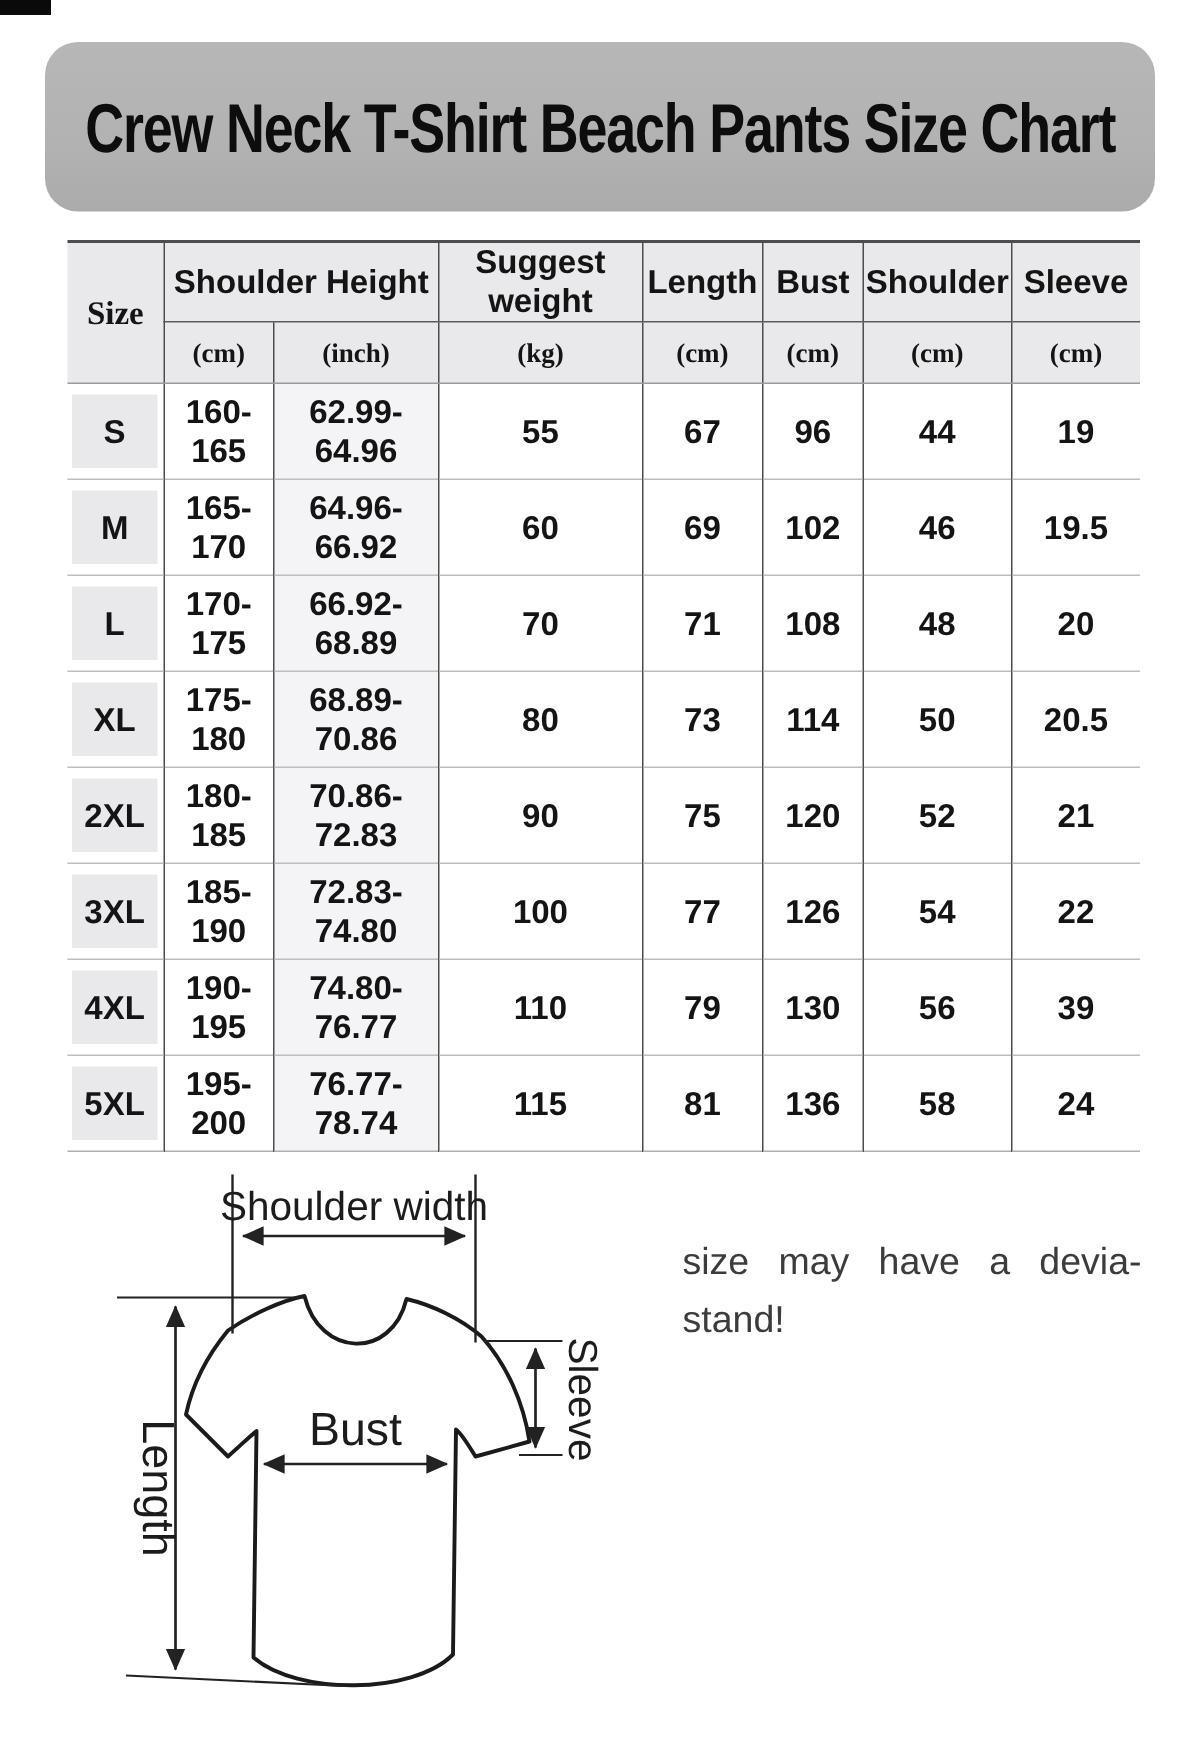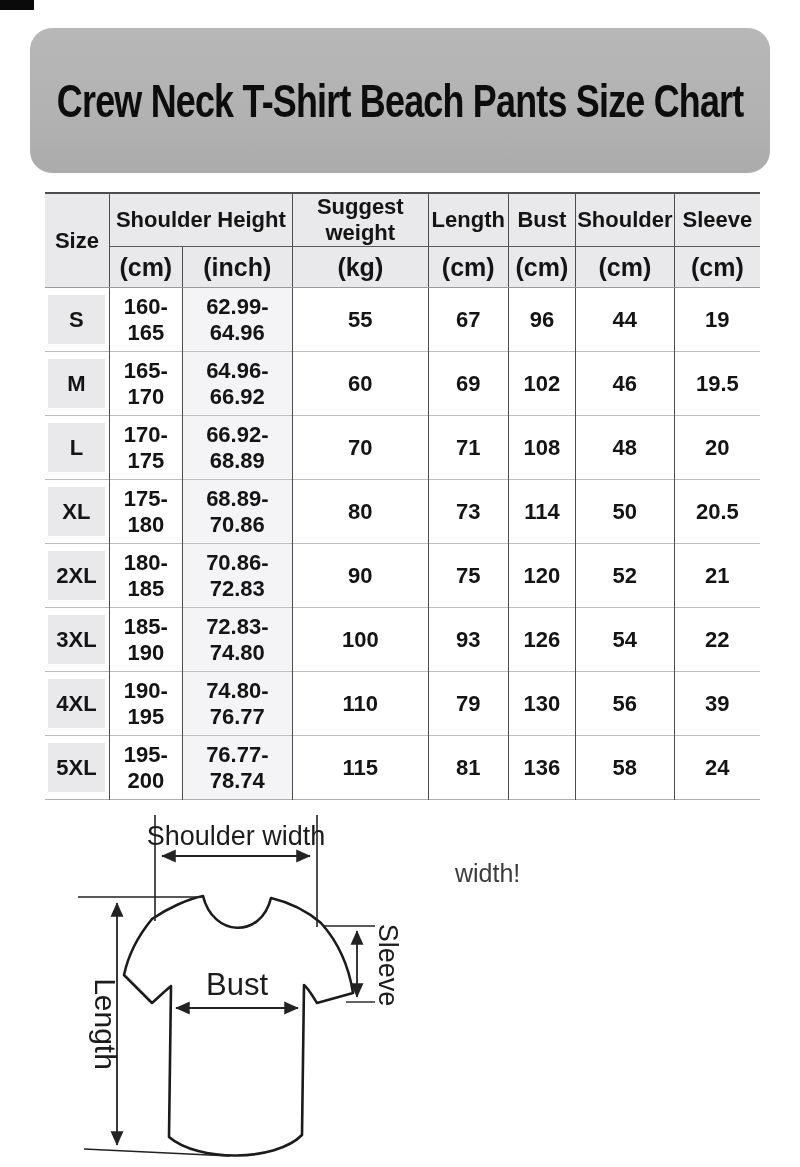--- a/index.html
+++ b/index.html
@@ -5,43 +5,43 @@
   html,body{margin:0;padding:0;}
   body{
     width:800px;height:1167px;background:#ffffff;overflow:hidden;
     font-family:"Liberation Sans", sans-serif;color:#1a1a1a;position:relative;
   }
   
   .artifact{position:absolute;left:0;top:0;width:34px;height:10px;background:#0a0a0a;}
 
   
   .banner{
-    margin:28px auto 0 auto;width:740px;height:145px;border-radius:22px;
+    margin:28px auto 0 auto;width:740px;height:113px;border-radius:22px;
     background:linear-gradient(180deg,#b7b7b7 0%,#b2b2b2 60%,#ababab 100%);
     display:flex;align-items:center;justify-content:center;
   }
   .banner .title{
     font-size:46px;font-weight:800;letter-spacing:-1px;color:#0d0d0d;
     white-space:nowrap;transform:scaleX(0.78);transform-origin:center;
   }
 
   
   table.size-chart{
     margin-left:45px;margin-top:19px;width:715px;table-layout:fixed;
     border-collapse:collapse;border-top:2px solid #4d4d4d;border-bottom:1px solid #b0b0b0;
   }
   .size-chart th,.size-chart td{
     padding:0;text-align:center;vertical-align:middle;
     font-weight:700;font-size:22px;color:#141414;
   }
   .size-chart thead th{background:#e9e9eb;height:40px;}
-  .size-chart thead .h2 th{font-size:25px;}
+  .size-chart thead .h2 th{font-size:18px;}
   .bR{border-right:1.5px solid #4d4d4d;}
   thead tr.h1 th.hsplit{border-bottom:1.5px solid #5a5a5a;}
-  thead tr.h2 th, thead th.size-h{border-bottom:1.5px solid #9a9a9a;}
+  thead tr.h2 th, thead th.size-h{border-bottom:1.5px solid #9a9a9a;font-family:Liberation Serif, serif;}
   .size-chart tbody td{height:63px;}
   .size-chart tbody tr + tr td{border-top:1px solid #bdbdbd;}
   .red{color:#c2262a;}
   td.c-inch{background:#f4f4f6;font-size:22px;margin-left:30px;}
   .chip{
     display:flex;align-items:center;justify-content:center;
     height:49px;margin:7px 4px 7px 3px;background:#e9e9eb;font-size:22px;font-weight:700;
   }
 
   
@@ -159,21 +159,21 @@
       <td class="bR">52</td>
       <td>21</td>
     </tr>
     <tr>
       <td class="bR">
           <span class="chip">3XL</span>
         </td>
       <td class="bR">185-190</td>
       <td class="bR red c-inch">72.83-74.80</td>
       <td class="bR">100</td>
-      <td class="bR">93</td>
+      <td class="bR">77</td>
       <td class="bR">126</td>
       <td class="bR">54</td>
       <td>22</td>
     </tr>
     <tr>
       <td class="bR">
           <span class="chip">4XL</span>
         </td>
       <td class="bR">190-195</td>
       <td class="bR red c-inch">74.80-76.77</td>
@@ -235,15 +235,16 @@
       <line x1="136" y1="199" x2="258" y2="199" stroke="#222" stroke-width="1.8" marker-start="url(#arr)" marker-end="url(#arr)"></line>
 
       <line x1="283" y1="117" x2="335" y2="117" stroke="#222" stroke-width="1.4"></line>
       <line x1="306" y1="193" x2="335" y2="193" stroke="#222" stroke-width="1.4"></line>
       <line x1="317" y1="122" x2="317" y2="188" stroke="#222" stroke-width="1.8" marker-start="url(#arr)" marker-end="url(#arr)"></line>
       <text x="0" y="0" font-size="27" text-anchor="middle" transform="translate(339,156) rotate(90)">Sleeve</text>
     </svg>
   </div>
 
   <div class="note">
-    <div class="note-line">width!</div>
+    <div class="note-line">size may have a devia-</div>
+    <div class="note-line">stand!</div>
   </div>
 </div>
 
 </body></html>

